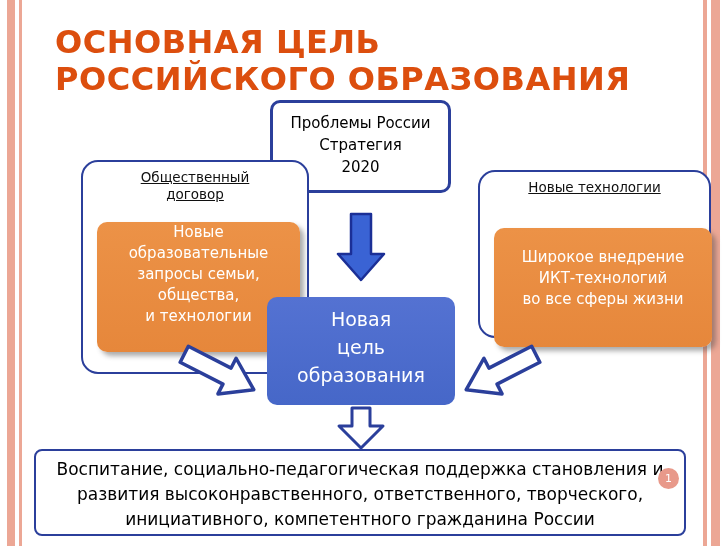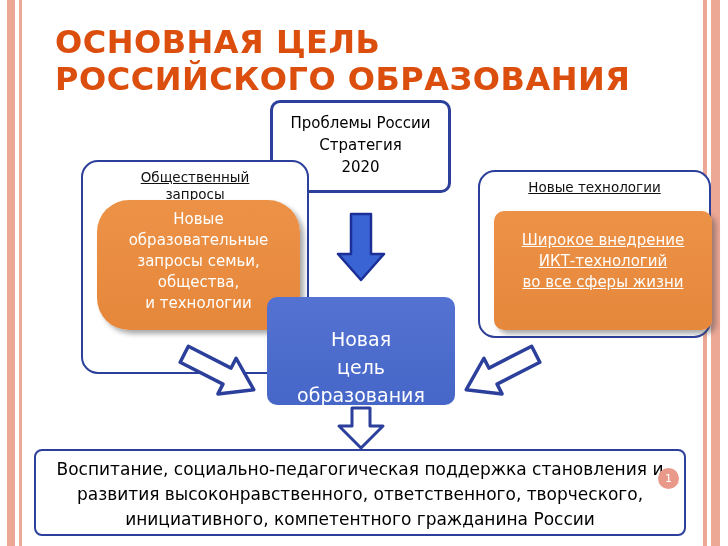--- a/index.html
+++ b/index.html
@@ -38,28 +38,28 @@
     font-size:13.5px;line-height:17px;color:#101010;
   }
   .group-label .u{text-decoration:underline;}
 
   .card{
     position:absolute;background:linear-gradient(180deg,#EC9247,var(--card-orange,#E6873B));
     border-radius:10px;color:#ffffff;text-align:center;
     box-shadow:4px 4px 5px rgba(70,70,70,0.45);
     font-size:15px;line-height:21px;
   }
-  .card-left{left:14px;top:38px;width:203px;height:130px;padding-top:9px;box-sizing:border-box;border-radius:32px;}
-  .card-right{left:14px;top:39px;width:218px;height:119px;padding-top:19px;box-sizing:border-box;text-decoration:underline;}
+  .card-left{left:14px;top:60px;width:203px;height:130px;box-sizing:border-box;}
+  .card-right{left:14px;top:56px;width:218px;height:119px;padding-top:19px;box-sizing:border-box;}
 
   .center-box{
     position:absolute;left:267px;top:297px;width:188px;height:108px;
     background:linear-gradient(180deg,#5472D2,var(--box-blue,#4667C8));
     border-radius:10px;color:#ffffff;text-align:center;
-    font-size:19px;line-height:28px;padding-top:28px;box-sizing:border-box;
+    font-size:19px;line-height:28px;padding-top:8px;box-sizing:border-box;
   }
 
   .bottom-box{
     left:34px;top:449px;width:652px;height:87px;border-radius:8px;border-width:2.5px;
     text-align:center;color:#000;font-size:17px;line-height:25px;padding-top:6px;
   }
   .bottom-box .bl{white-space:nowrap;}
 
   .arrow{position:absolute;}
   .arrow svg{display:block;overflow:visible;}
@@ -87,21 +87,21 @@
 
   <div class="box top-box">
     <div>Проблемы России</div>
     <div>Стратегия</div>
     <div>2020</div>
   </div>
 
   <div class="box group group-left">
     <div class="group-label">
       <div class="u">Общественный</div>
-      <div class="u">запросы</div>
+      <div class="u">договор</div>
     </div>
     <div class="card card-left">
       <div>Новые</div>
       <div>образовательные</div>
       <div>запросы семьи,</div>
       <div>общества,</div>
       <div>и технологии</div>
     </div>
   </div>
 

